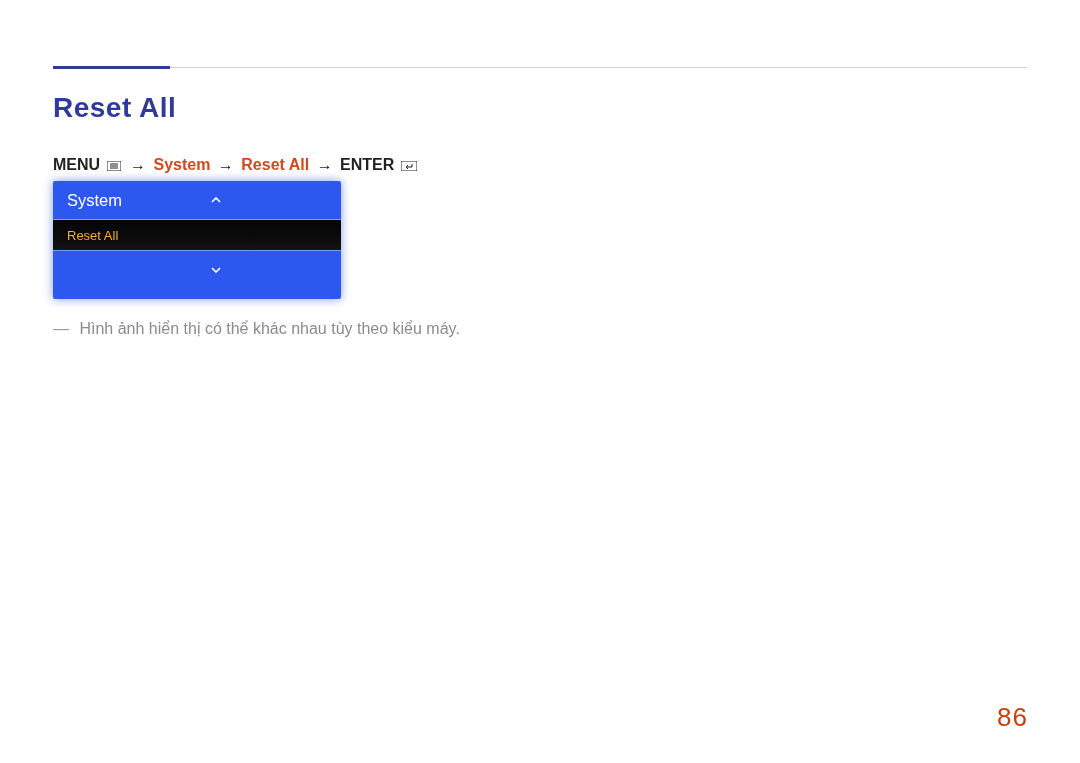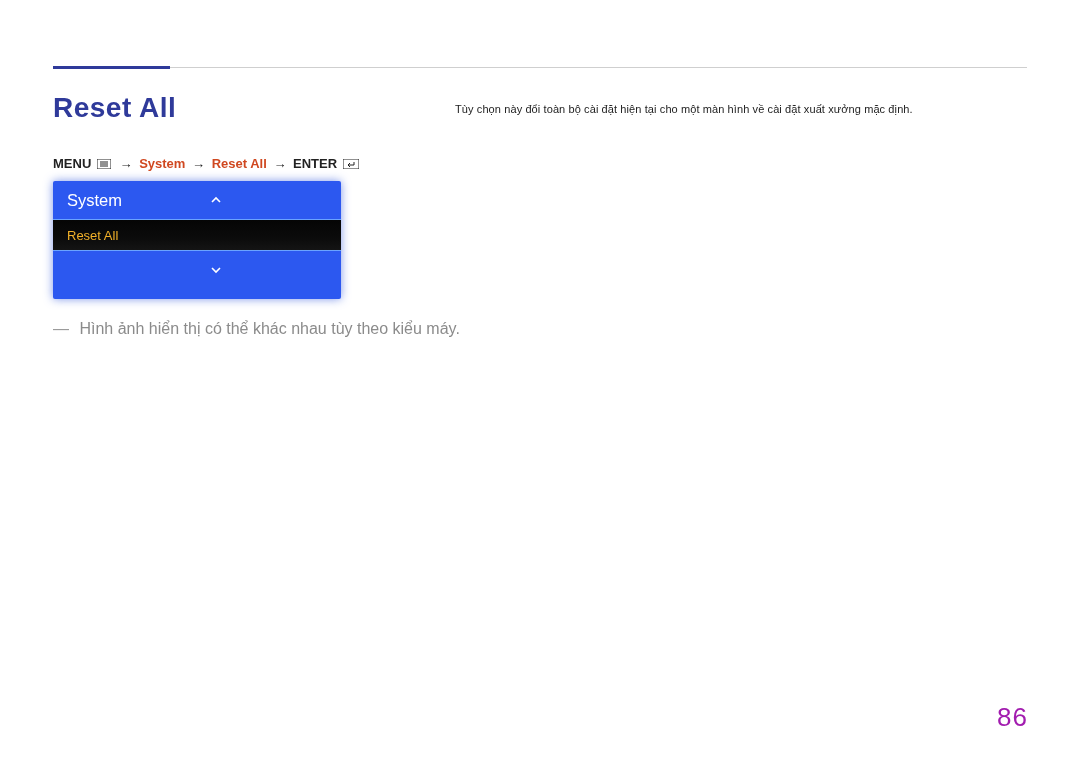--- a/index.html
+++ b/index.html
@@ -41,21 +41,21 @@
     top: 92px;
     font-size: 28px;
     font-weight: 600;
     color: #2f3a9a;
     letter-spacing: 0.5px;
   }
   .breadcrumb {
     position: absolute;
     left: 53px;
     top: 156px;
-    font-size: 13px;
+    font-size: 16px;
     font-weight: 700;
     color: #222;
   }
   .breadcrumb .bc-highlight { color: #d04820; font-weight: 700; }
   .breadcrumb .arrow { font-weight: 400; padding: 0 3px; }
   .bc-icon {
     display: inline-block;
     vertical-align: middle;
     margin: 0 2px;
   }
@@ -133,21 +133,21 @@
     top: 103px;
     font-size: 11px;
     color: #222;
     letter-spacing: 0.1px;
   }
   .page-no {
     position: absolute;
     right: 52px;
     bottom: 30px;
     font-size: 26px;
-    color: #a21caf;
+    color: #c2410c;
     font-weight: 300;
     letter-spacing: 1px;
   }
 </style>
 </head>
 <body>
 
 <div class="page">
   <div class="top-rule-blue"></div>
   <div class="top-rule-gray"></div>
@@ -197,16 +197,15 @@
           </svg>
       </div>
     </div>
   </div>
 
   <div class="note-line">
     <span class="dash">―</span>
     <span>Hình ảnh hiển thị có thể khác nhau tùy theo kiểu máy.</span>
   </div>
 
-  <div class="description">Tùy chọn này đổi toàn bộ cài đặt hiện tại cho một màn hình về cài đặt xuất xưởng mặc định.</div>
 
   <div class="page-no">86</div>
 </div>
 
 </body></html>

